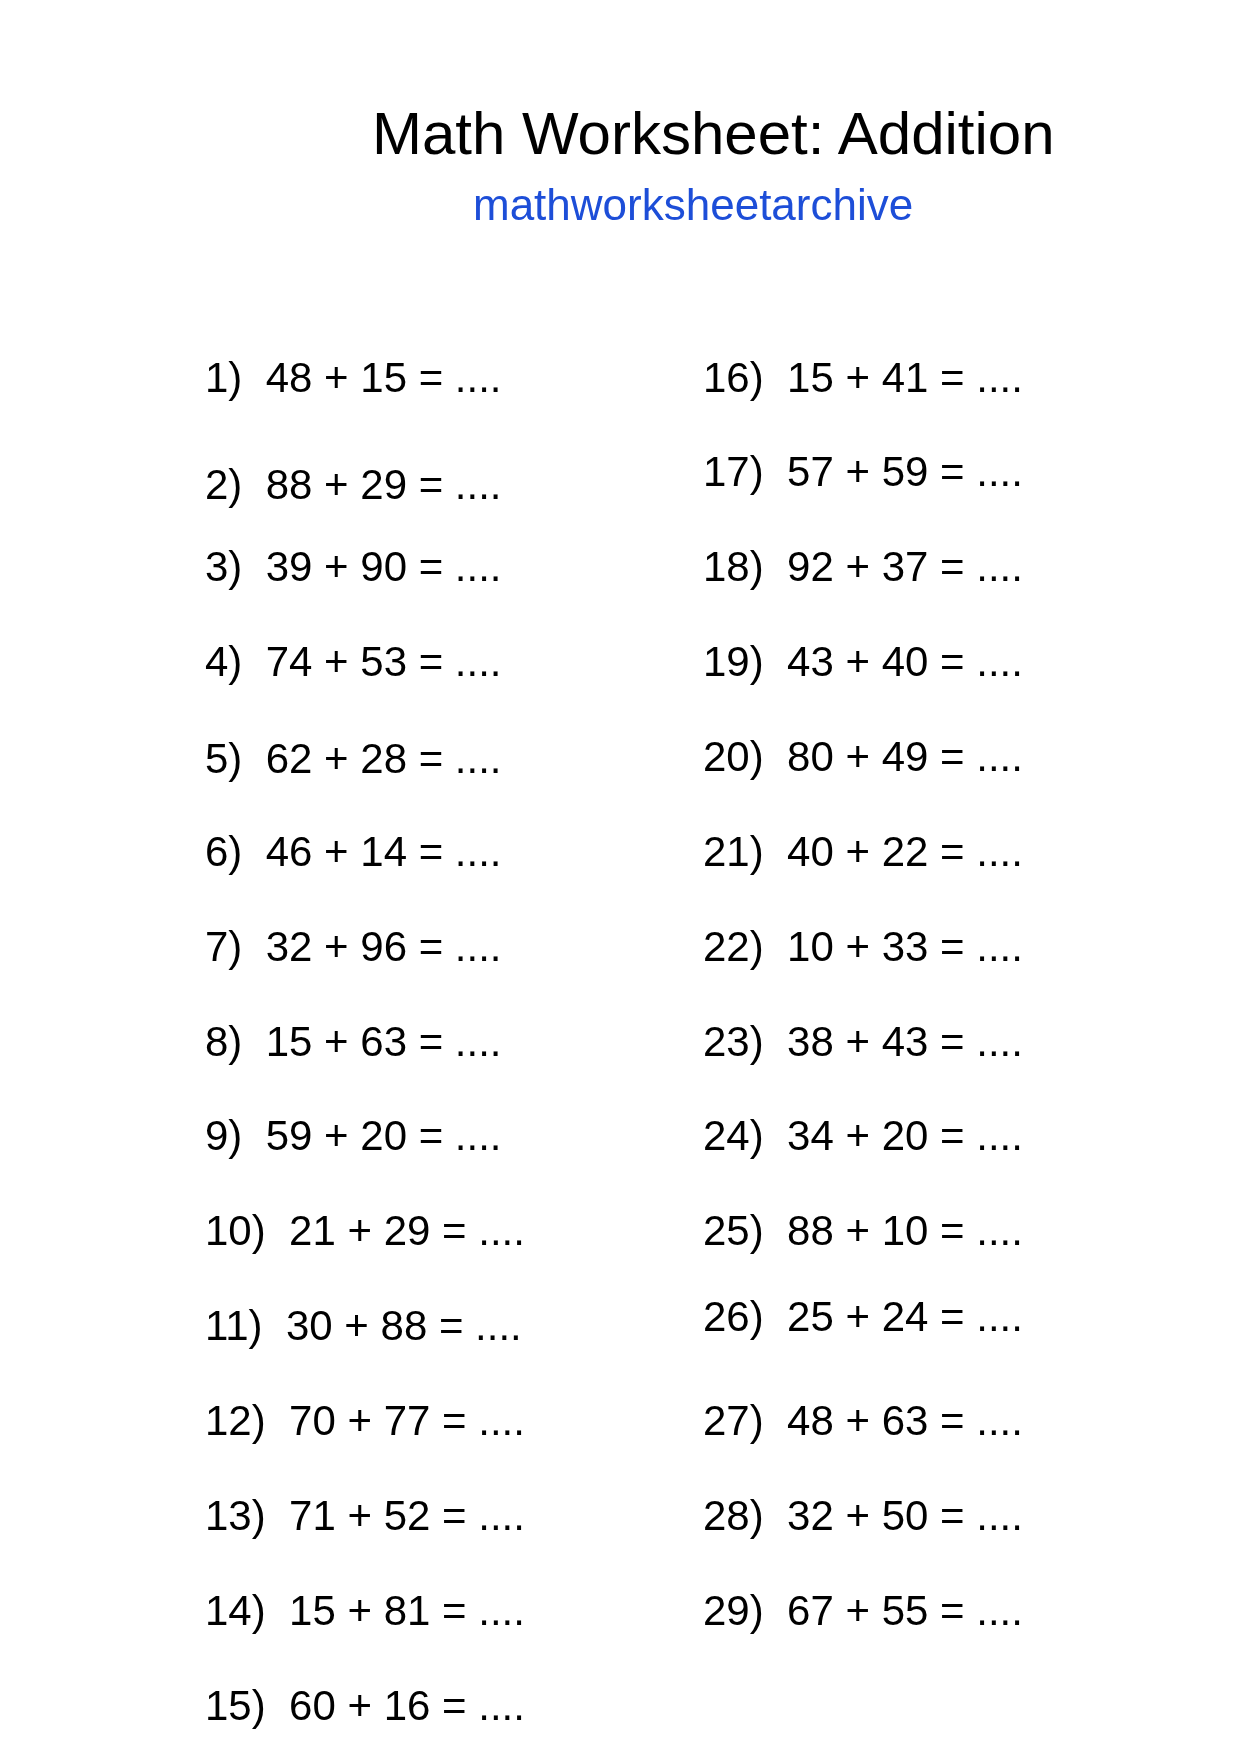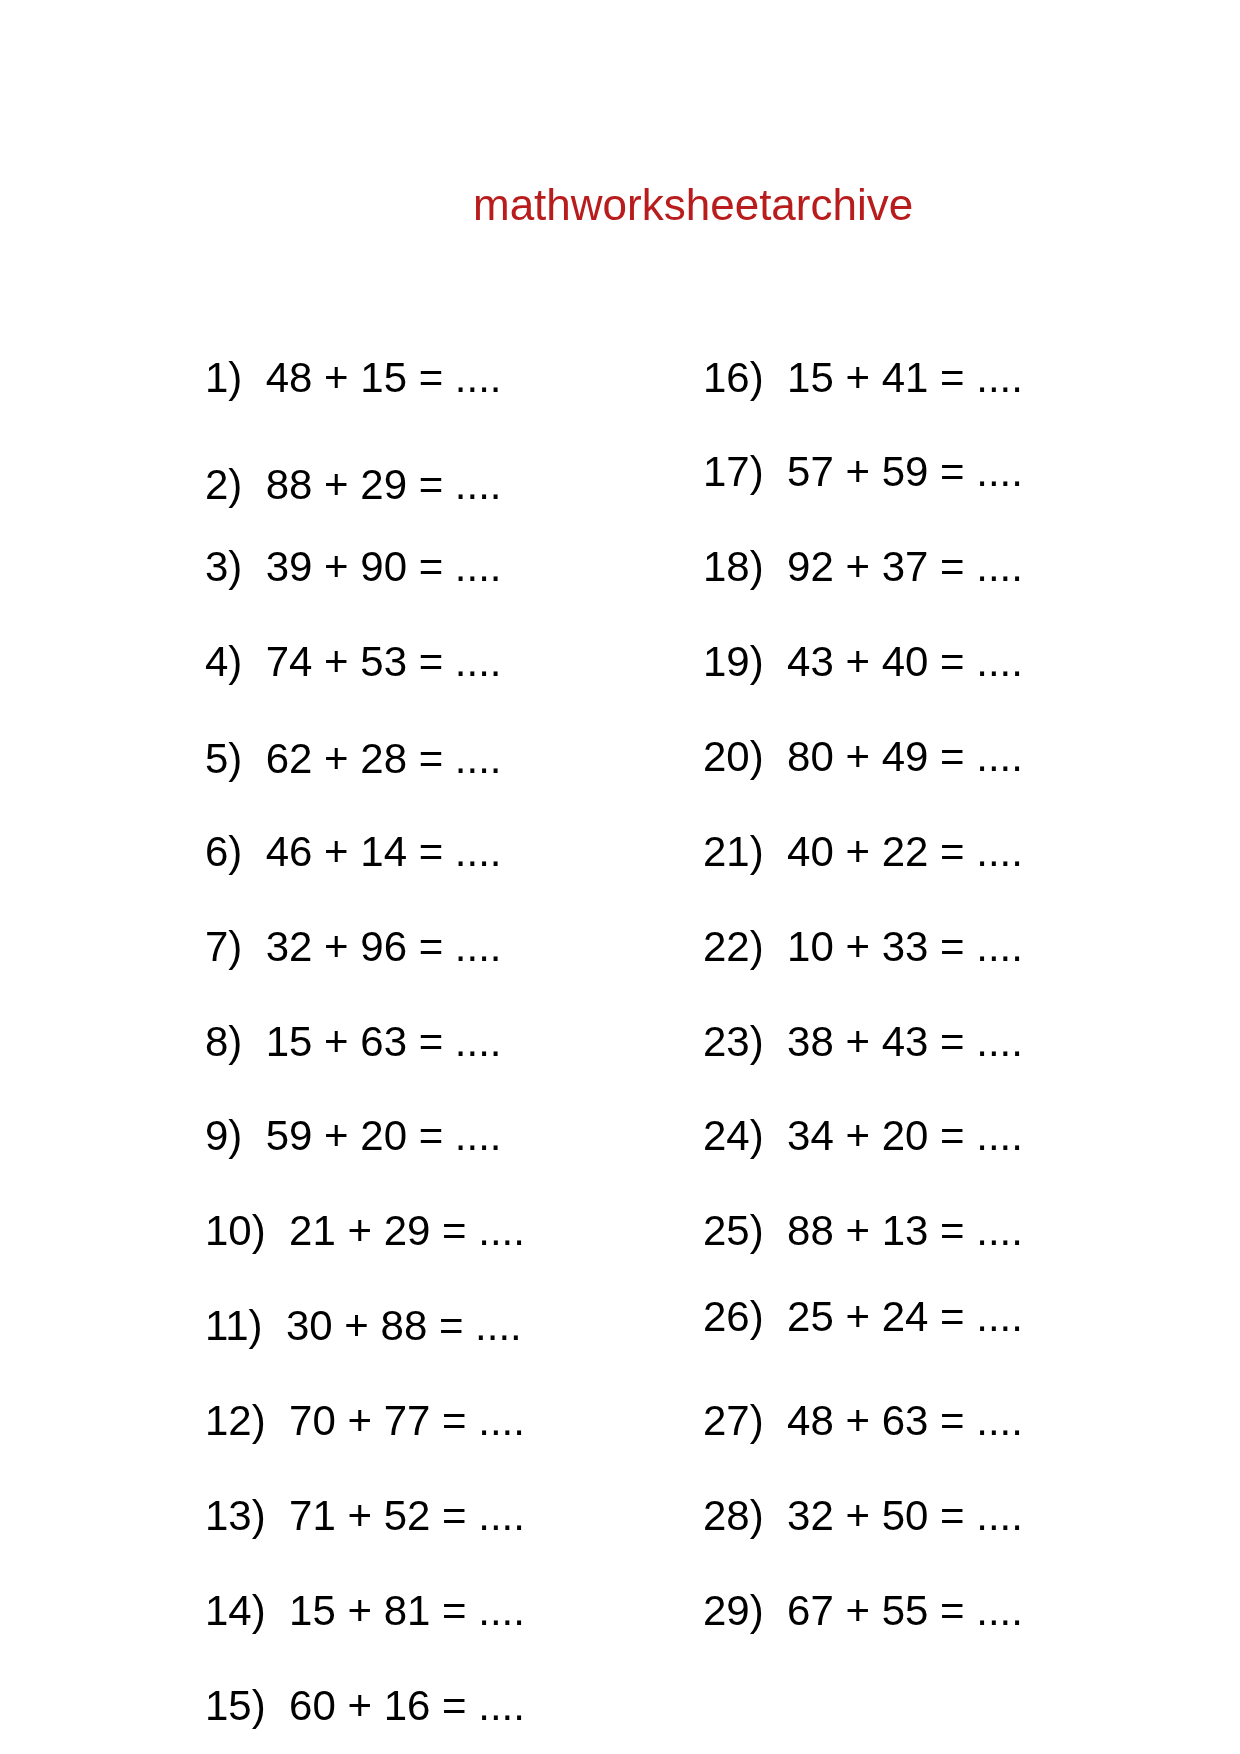--- a/index.html
+++ b/index.html
@@ -33,35 +33,36 @@
       margin: 0;
       font-weight: normal;
     }
     .subtitle {
       position: absolute;
       left: 473px;
       top: 183px;
       font-size: 44px;
       line-height: 44px;
       white-space: nowrap;
-      color: #b91c1c;
+      color: #1d4ed8;
     }
     .problem {
       position: absolute;
       font-size: 42px;
       line-height: 42px;
       white-space: pre;
       color: #000000;
       text-align: right;
     }
   </style>
 </head>
 <body>
 
 <div class="page">
+  <h1 class="title">Math Worksheet: Addition</h1>
   <div class="subtitle">mathworksheetarchive</div>
   <div id="problems-container">
       <div class="problem" style="left: 205px; top: 356.5px;"><span>1)</span><span>&nbsp;&nbsp;</span><span>48 + 15 = ....</span></div>
       <div class="problem" style="left: 205px; top: 464px;"><span>2)</span><span>&nbsp;&nbsp;</span><span>88 + 29 = ....</span></div>
       <div class="problem" style="left: 205px; top: 546.22px;"><span>3)</span><span>&nbsp;&nbsp;</span><span>39 + 90 = ....</span></div>
       <div class="problem" style="left: 205px; top: 641.08px;"><span>4)</span><span>&nbsp;&nbsp;</span><span>74 + 53 = ....</span></div>
       <div class="problem" style="left: 205px; top: 738px;"><span>5)</span><span>&nbsp;&nbsp;</span><span>62 + 28 = ....</span></div>
       <div class="problem" style="left: 205px; top: 830.8px;"><span>6)</span><span>&nbsp;&nbsp;</span><span>46 + 14 = ....</span></div>
       <div class="problem" style="left: 205px; top: 925.66px;"><span>7)</span><span>&nbsp;&nbsp;</span><span>32 + 96 = ....</span></div>
       <div class="problem" style="left: 205px; top: 1020.52px;"><span>8)</span><span>&nbsp;&nbsp;</span><span>15 + 63 = ....</span></div>
@@ -74,19 +75,19 @@
       <div class="problem" style="left: 205px; top: 1684.54px;"><span>15)</span><span>&nbsp;&nbsp;</span><span>60 + 16 = ....</span></div>
       <div class="problem" style="left: 703px; top: 356.5px;"><span>16)</span><span>&nbsp;&nbsp;</span><span>15 + 41 = ....</span></div>
       <div class="problem" style="left: 703px; top: 451.36px;"><span>17)</span><span>&nbsp;&nbsp;</span><span>57 + 59 = ....</span></div>
       <div class="problem" style="left: 703px; top: 546.22px;"><span>18)</span><span>&nbsp;&nbsp;</span><span>92 + 37 = ....</span></div>
       <div class="problem" style="left: 703px; top: 641.08px;"><span>19)</span><span>&nbsp;&nbsp;</span><span>43 + 40 = ....</span></div>
       <div class="problem" style="left: 703px; top: 735.94px;"><span>20)</span><span>&nbsp;&nbsp;</span><span>80 + 49 = ....</span></div>
       <div class="problem" style="left: 703px; top: 830.8px;"><span>21)</span><span>&nbsp;&nbsp;</span><span>40 + 22 = ....</span></div>
       <div class="problem" style="left: 703px; top: 925.66px;"><span>22)</span><span>&nbsp;&nbsp;</span><span>10 + 33 = ....</span></div>
       <div class="problem" style="left: 703px; top: 1020.52px;"><span>23)</span><span>&nbsp;&nbsp;</span><span>38 + 43 = ....</span></div>
       <div class="problem" style="left: 703px; top: 1115.38px;"><span>24)</span><span>&nbsp;&nbsp;</span><span>34 + 20 = ....</span></div>
-      <div class="problem" style="left: 703px; top: 1210.24px;"><span>25)</span><span>&nbsp;&nbsp;</span><span>88 + 13 = ....</span></div>
+      <div class="problem" style="left: 703px; top: 1210.24px;"><span>25)</span><span>&nbsp;&nbsp;</span><span>88 + 10 = ....</span></div>
       <div class="problem" style="left: 703px; top: 1296px;"><span>26)</span><span>&nbsp;&nbsp;</span><span>25 + 24 = ....</span></div>
       <div class="problem" style="left: 703px; top: 1399.96px;"><span>27)</span><span>&nbsp;&nbsp;</span><span>48 + 63 = ....</span></div>
       <div class="problem" style="left: 703px; top: 1494.82px;"><span>28)</span><span>&nbsp;&nbsp;</span><span>32 + 50 = ....</span></div>
       <div class="problem" style="left: 703px; top: 1589.68px;"><span>29)</span><span>&nbsp;&nbsp;</span><span>67 + 55 = ....</span></div>
     </div>
 </div>
 
 </body></html>

